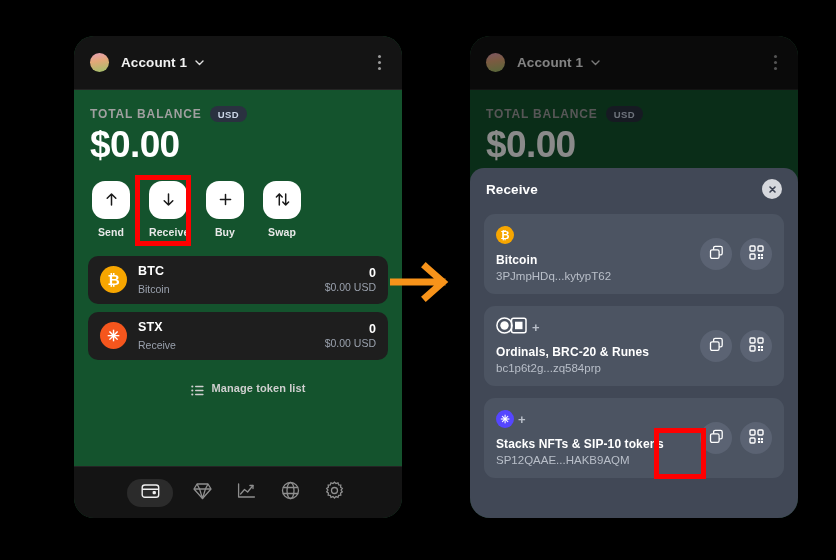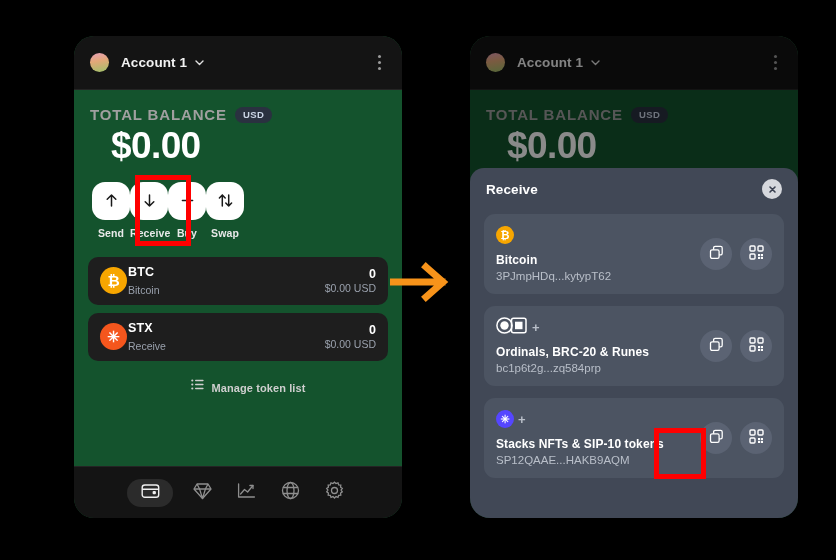--- a/index.html
+++ b/index.html
@@ -49,36 +49,36 @@
     margin-left: auto;
     width: 14px; height: 18px;
     display: flex; flex-direction: column; align-items: center; justify-content: center; gap: 3px;
   }
   .kebab i { width: 3px; height: 3px; border-radius: 50%; background: #9b9b9b; display:block; }
 
   
   .balance-block { padding: 16px 16px 0 16px; }
   .bal-row { display: flex; align-items: center; gap: 8px; }
   .bal-label {
-    color: #a0a0a0; font-size: 15px; font-weight: bold;
+    color: #a0a0a0; font-size: 12px; font-weight: bold;
     letter-spacing: .85px;
   }
   .usd-badge {
     background: #2a3140; color: #cbd5e6;
     font-size: 9.5px; font-weight: bold; letter-spacing: .4px;
     padding: 2.5px 8px; border-radius: 10px; text-align: center;
   }
   .bal-amount {
     color: #ffffff; font-size: 37px; font-weight: bold;
-    letter-spacing: -.6px; margin-top: 4px; line-height: 1.05; margin-left: 21px;
+    letter-spacing: -.6px; margin-top: 4px; line-height: 1.05;
   }
 
   
   .actions {
-    display: flex; 
+    display: flex; gap: 19px;
     padding: 16px 18px 0 18px;
   }
   .action { width: 38px; text-align: center; }
   .action-circle {
     width: 38px; height: 38px; border-radius: 13px;
     background: #ffffff;
     display: flex; align-items: center; justify-content: center;
   }
   .action-label {
     margin-top: 7px; color: #e9e9e9;
@@ -91,31 +91,31 @@
     height: 48px; border-radius: 10px; background: #1e1e1e;
     display: flex; align-items: center; padding: 0 12px;
   }
   .token-icon {
     width: 27px; height: 27px; border-radius: 50%;
     display: flex; align-items: center; justify-content: center;
     font-size: 15px; font-weight: bold; color: #fff; flex: 0 0 auto;
   }
   .token-icon.btc { background: #f7a600; }
   .token-icon.stx { background: #f5561d; }
-  .token-texts { margin-left: 1px; display: flex; flex-direction: column; gap: 5px; }
+  .token-texts { margin-left: 11px; display: flex; flex-direction: column; gap: 5px; }
   .token-sym { color: #ffffff; font-size: 12.5px; font-weight: bold; letter-spacing: .2px; }
   .token-name { color: #9aa1ad; font-size: 10.5px; }
   .token-right { margin-left: auto; text-align: right; display: flex; flex-direction: column; gap: 1px; }
   .token-amt { color: #ffffff; font-size: 12.5px; font-weight: bold; }
   .token-fiat { color: #9aa1ad; font-size: 10.5px; }
 
   
   .manage {
-    margin-top: 15px;
-    display: flex; align-items: flex-end; justify-content: center; gap: 8px; padding-left: 20px;
+    margin-top: 22px;
+    display: flex; align-items: flex-start; justify-content: center; gap: 8px; padding-left: 20px;
   }
   .manage-label { color: #cfcfcf; font-size: 11px; font-weight: bold; letter-spacing: .1px; }
 
   
   .bottom-nav {
     position: absolute; left: 0; right: 0; bottom: 0;
     height: 52px; border-top: 1px solid #242424;
     background: #141414;
     display: flex; align-items: center; justify-content: center; gap: 14px;
   }

